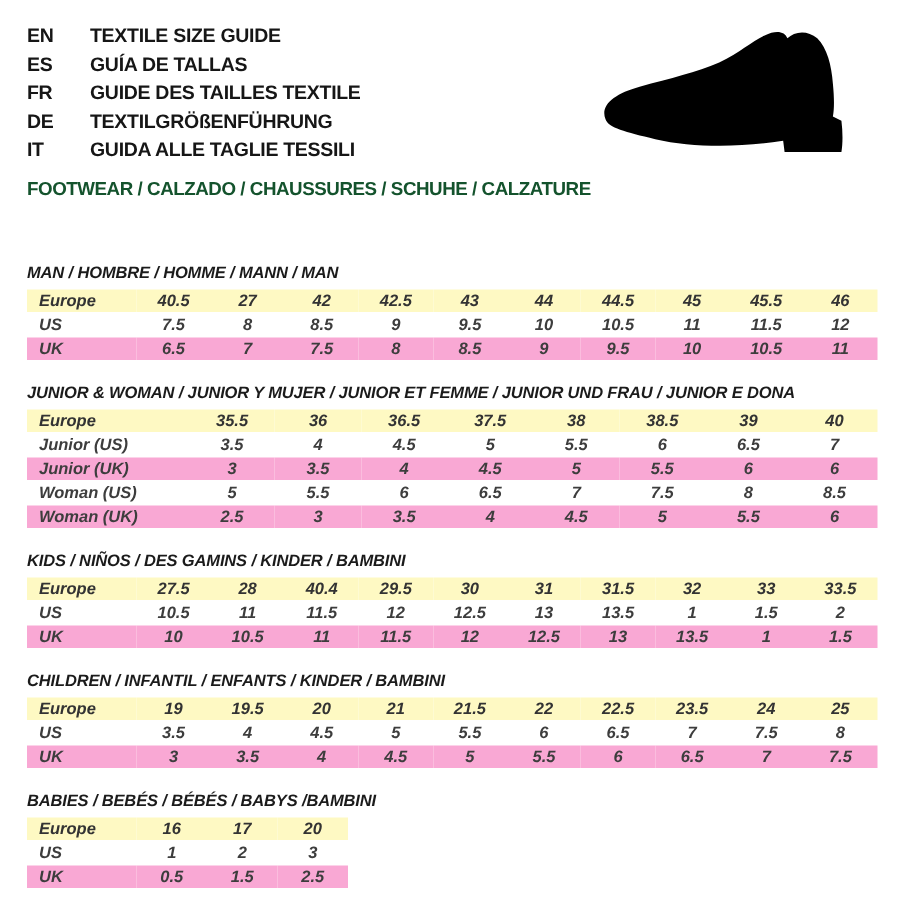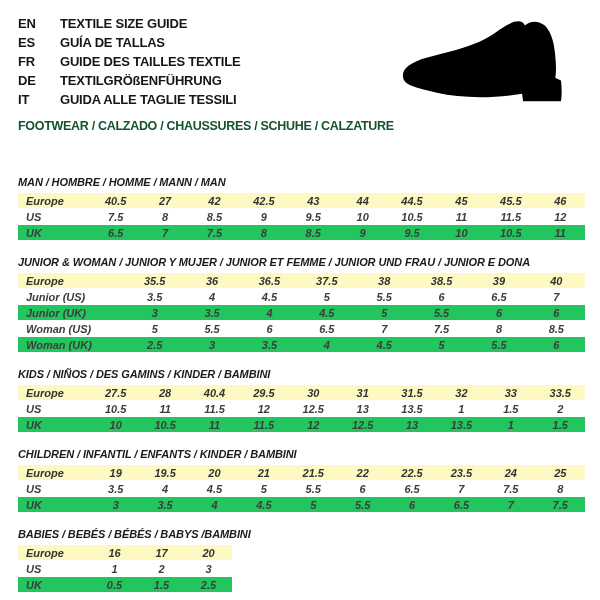--- a/index.html
+++ b/index.html
@@ -28,21 +28,21 @@
   .tbl{margin:0 0 15px 0;}
   .tbl h2{margin:0 0 4px 0;font-size:11px;font-weight:bold;letter-spacing:-0.1px;color:#1b1b1b;white-space:nowrap;}
   .tbl table{
     border-collapse:separate;border-spacing:0 1px;
     table-layout:fixed;width:567px;
     font-size:11px;color:#3d3d3d;
   }
   .tbl td{height:15px;padding:0;text-align:center;font-weight:bold;overflow:hidden;white-space:nowrap;}
   .tbl td.lbl{text-align:left;padding-left:8px;width:65px;}
   .tbl tr.hdr td{background:#fef9c3;color:#333;}
-  .tbl tr.alt td{background:#22c55e;}
+  .tbl tr.alt td{background:#f9a8d4;}
   .tbl-1 td.lbl{width:100px;}
   .tbl-4 table{width:214px;}
 </style>
 </head>
 <body>
 
 <div class="page">
 
   <div class="lang-list" id="lang-list">
       <div class="lang-row">

